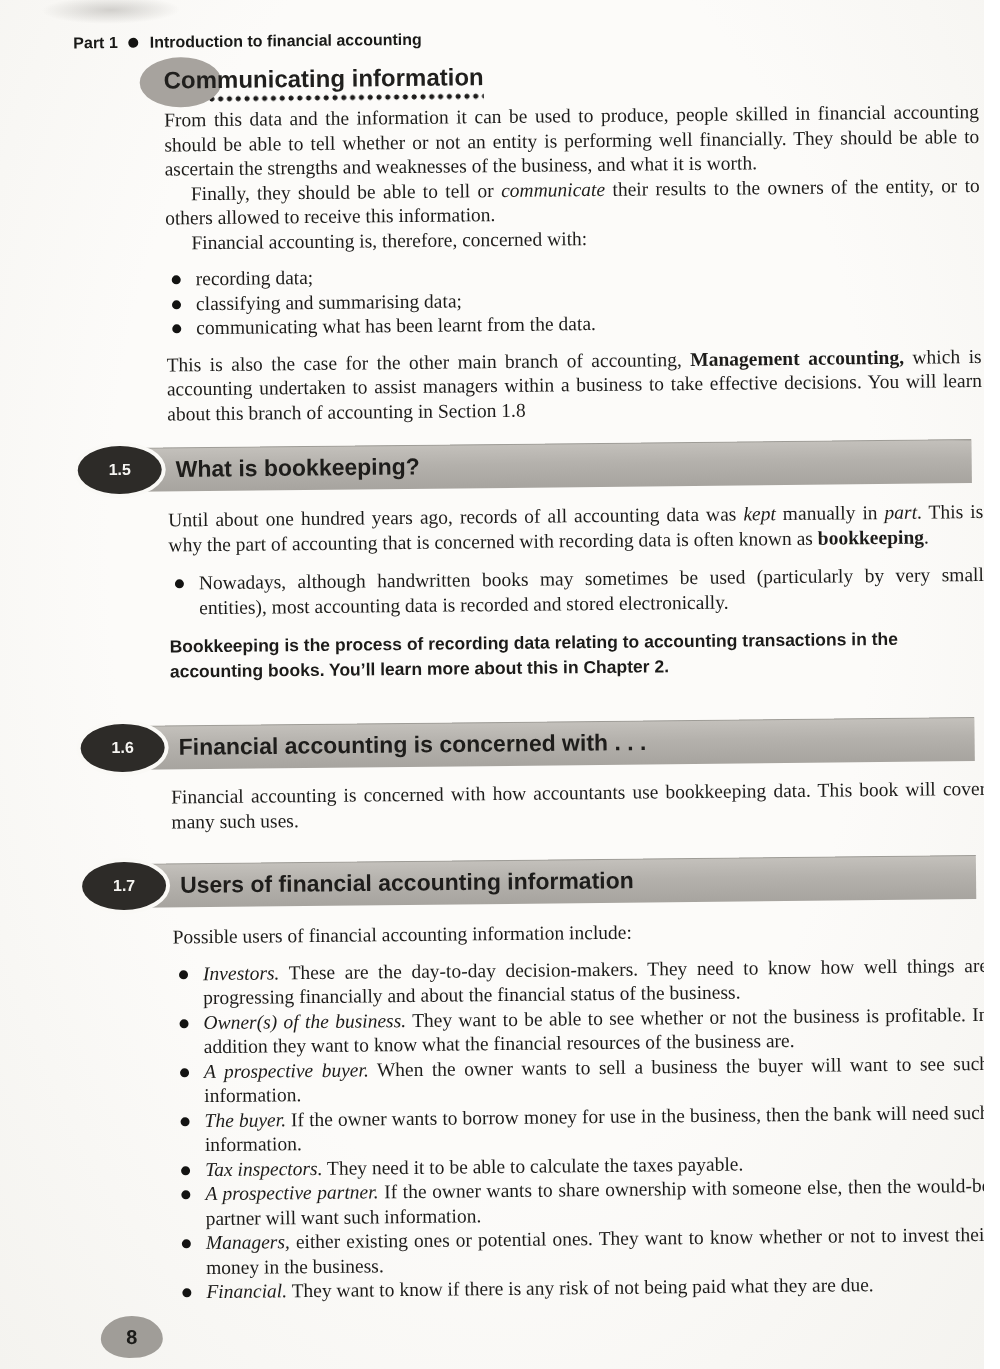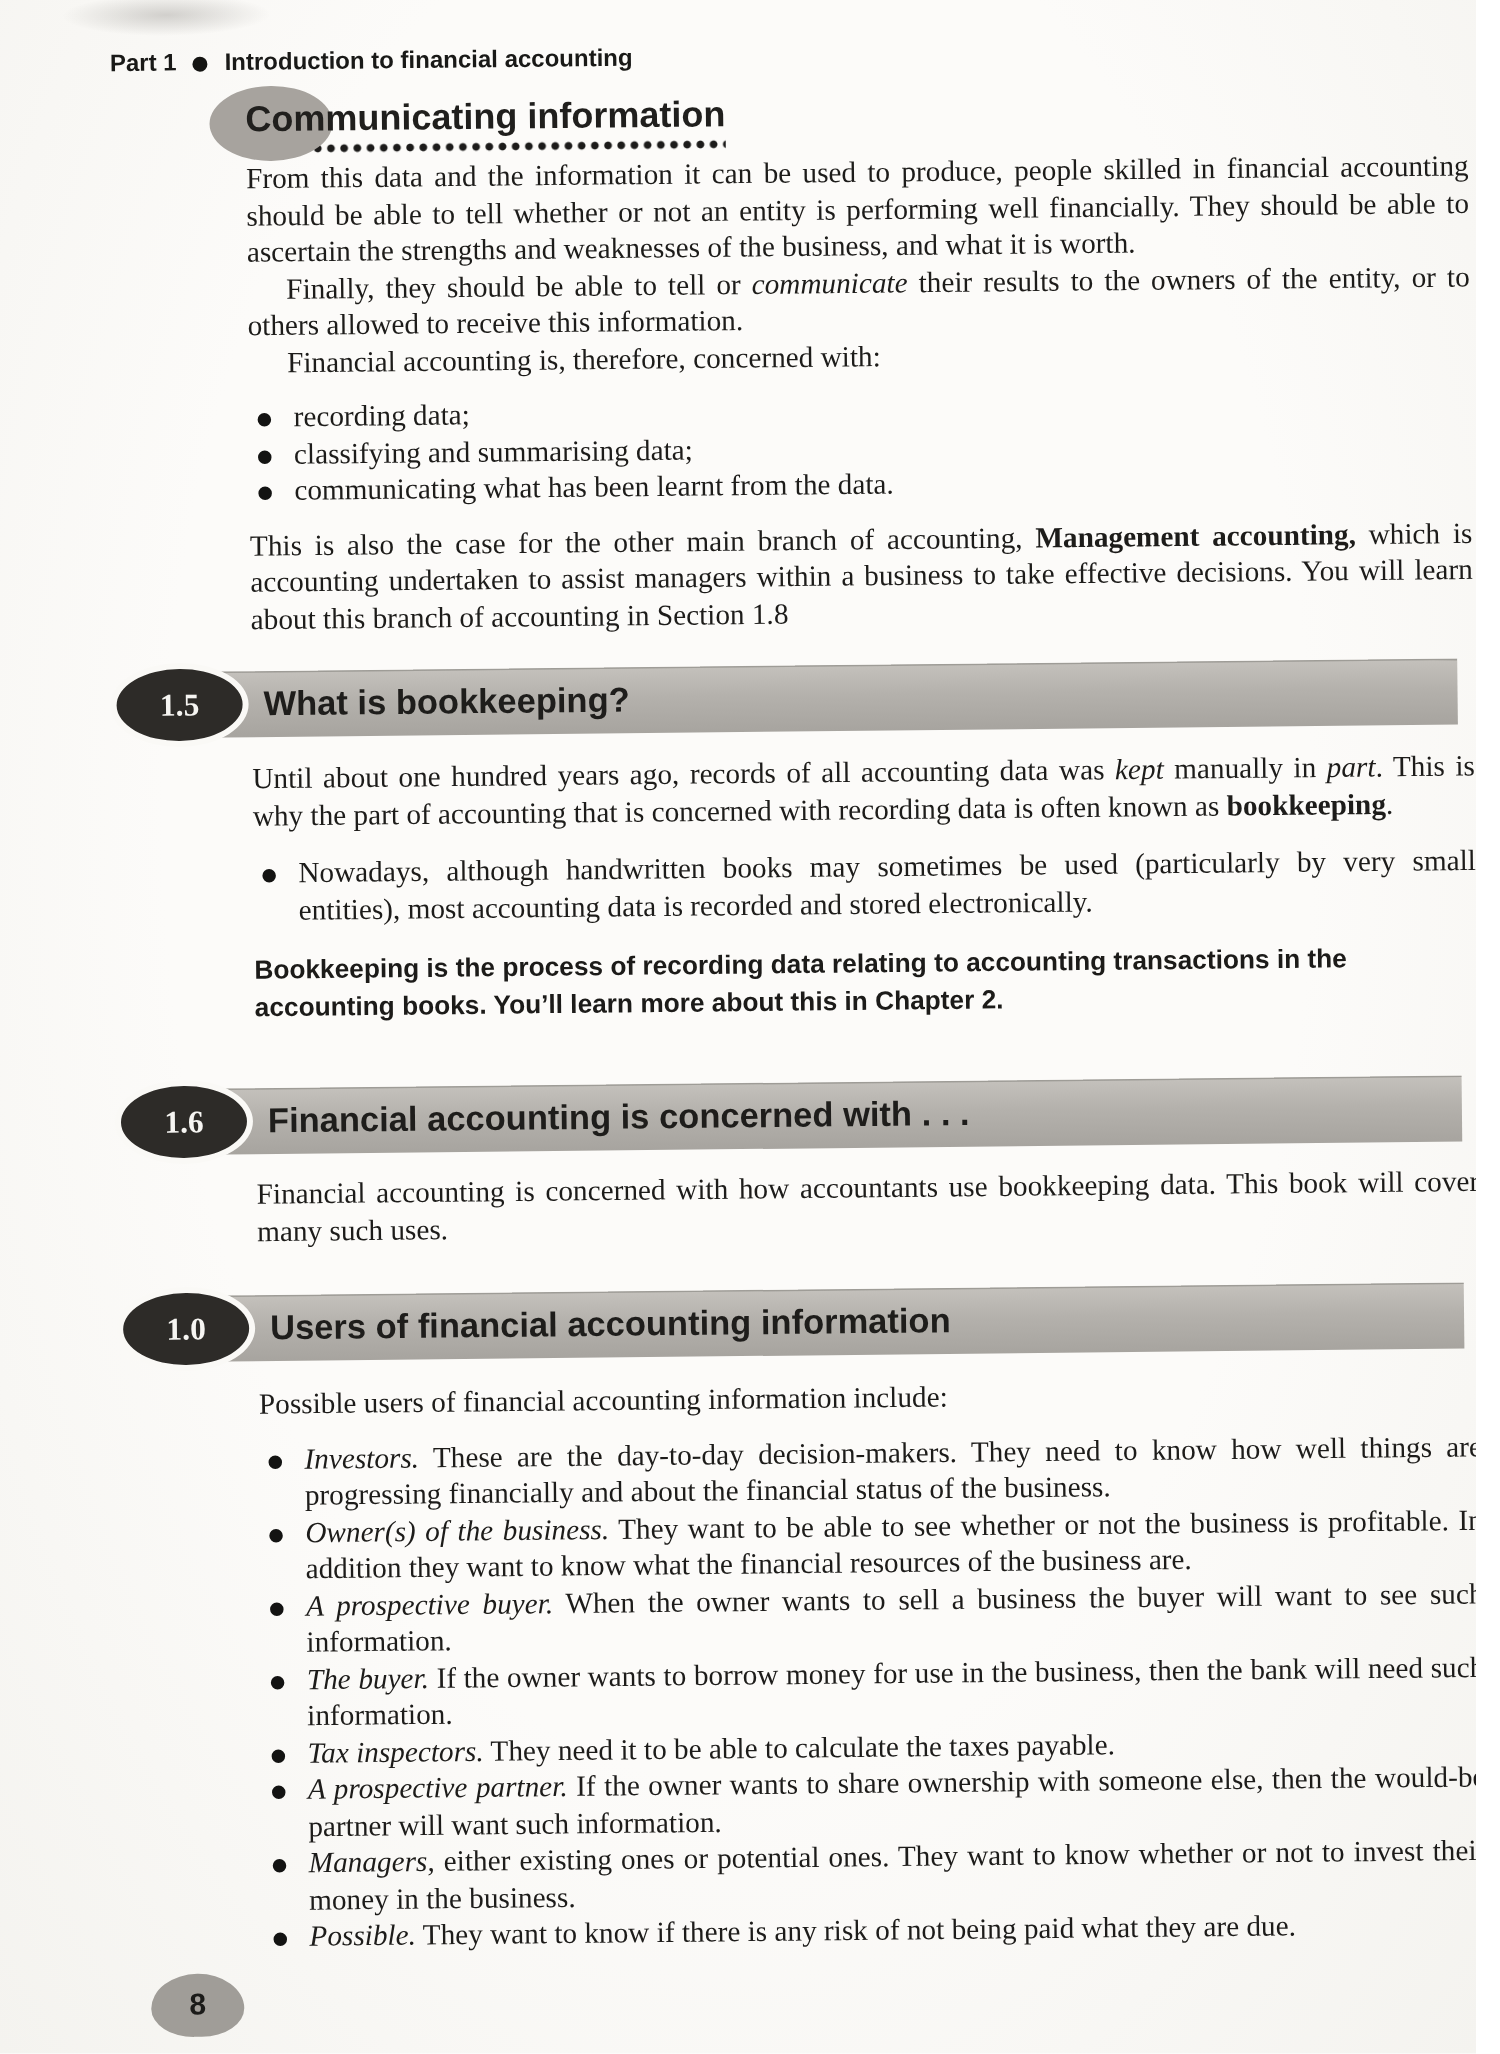--- a/index.html
+++ b/index.html
@@ -36,21 +36,21 @@
   .boldsans { font-family:"Liberation Sans", sans-serif; font-weight:bold; font-size:17.5px; line-height:25px; color:#1c1b19; text-align:left; }
   .gap-top { margin-top:14px; }
 
   
   .banner { position:absolute; left:112px; width:862px; height:44px;
     background:linear-gradient(180deg, #c4c1bc 0%, #b4b1ac 45%, #a7a49f 100%);
     box-shadow:inset 0 1px 0 rgba(90,88,84,.35); }
   .badge { position:absolute; left:-36px; top:-6px; width:92px; height:56px; box-sizing:border-box;
     background:#2d2b28; border:4px solid #faf9f6; border-radius:50%;
     display:flex; align-items:center; justify-content:center;
-    color:#f6f5f2; font-family:Liberation Serif, serif; font-weight:bold; font-size:21px; }
+    color:#f6f5f2; font-family:Liberation Sans, sans-serif; font-weight:bold; font-size:16px; }
   .banner-title { position:absolute; left:66px; top:50%; transform:translateY(-50%);
     font-family:"Liberation Sans", sans-serif; font-weight:bold; font-size:23px; color:#1e1d1b; white-space:nowrap; }
 
   
   .page-num { position:absolute; top:1312px; left:94px; width:62px; height:42px; background:#a09d98;
     border-radius:50% 50% 46% 46% / 55% 55% 45% 45%;
     display:flex; align-items:center; justify-content:center;
     font-family:"Liberation Sans", sans-serif; font-weight:bold; font-size:20px; color:#1b1b19; }
 </style>
 </head>
@@ -108,36 +108,36 @@
         </span>
       <span class="banner-title">Financial accounting is concerned with . . .</span>
     </div>
 
     <div class="body" style="top:782px;">
       <p>Financial accounting is concerned with how accountants use bookkeeping data. This book will cover many such uses.</p>
     </div>
 
     <div class="banner" style="top:860px;">
       <span class="badge">
-          <span>1.0</span>
+          <span>1.7</span>
         </span>
       <span class="banner-title">Users of financial accounting information</span>
     </div>
 
     <div class="body" style="top:922px;">
       <p>Possible users of financial accounting information include:</p>
       <div class="blist">
         <div class="bitem"><span class="dot"></span><i>Investors.</i><span> These are the day-to-day decision-makers. They need to know how well things are progressing financially and about the financial status of the business.</span></div>
         <div class="bitem"><span class="dot"></span><i>Owner(s) of the business.</i><span> They want to be able to see whether or not the business is profitable. In addition they want to know what the financial resources of the business are.</span></div>
         <div class="bitem"><span class="dot"></span><i>A prospective buyer.</i><span> When the owner wants to sell a business the buyer will want to see such information.</span></div>
         <div class="bitem"><span class="dot"></span><i>The buyer.</i><span> If the owner wants to borrow money for use in the business, then the bank will need such information.</span></div>
         <div class="bitem"><span class="dot"></span><i>Tax inspectors.</i><span> They need it to be able to calculate the taxes payable.</span></div>
         <div class="bitem"><span class="dot"></span><i>A prospective partner.</i><span> If the owner wants to share ownership with someone else, then the would-be partner will want such information.</span></div>
         <div class="bitem"><span class="dot"></span><i>Managers,</i><span> either existing ones or potential ones. They want to know whether or not to invest their money in the business.</span></div>
-        <div class="bitem"><span class="dot"></span><i>Possible.</i><span> They want to know if there is any risk of not being paid what they are due.</span></div>
+        <div class="bitem"><span class="dot"></span><i>Financial.</i><span> They want to know if there is any risk of not being paid what they are due.</span></div>
       </div>
     </div>
 
     <div class="page-num">
       <span>8</span>
     </div>
 
   </div>
 </div>
 

